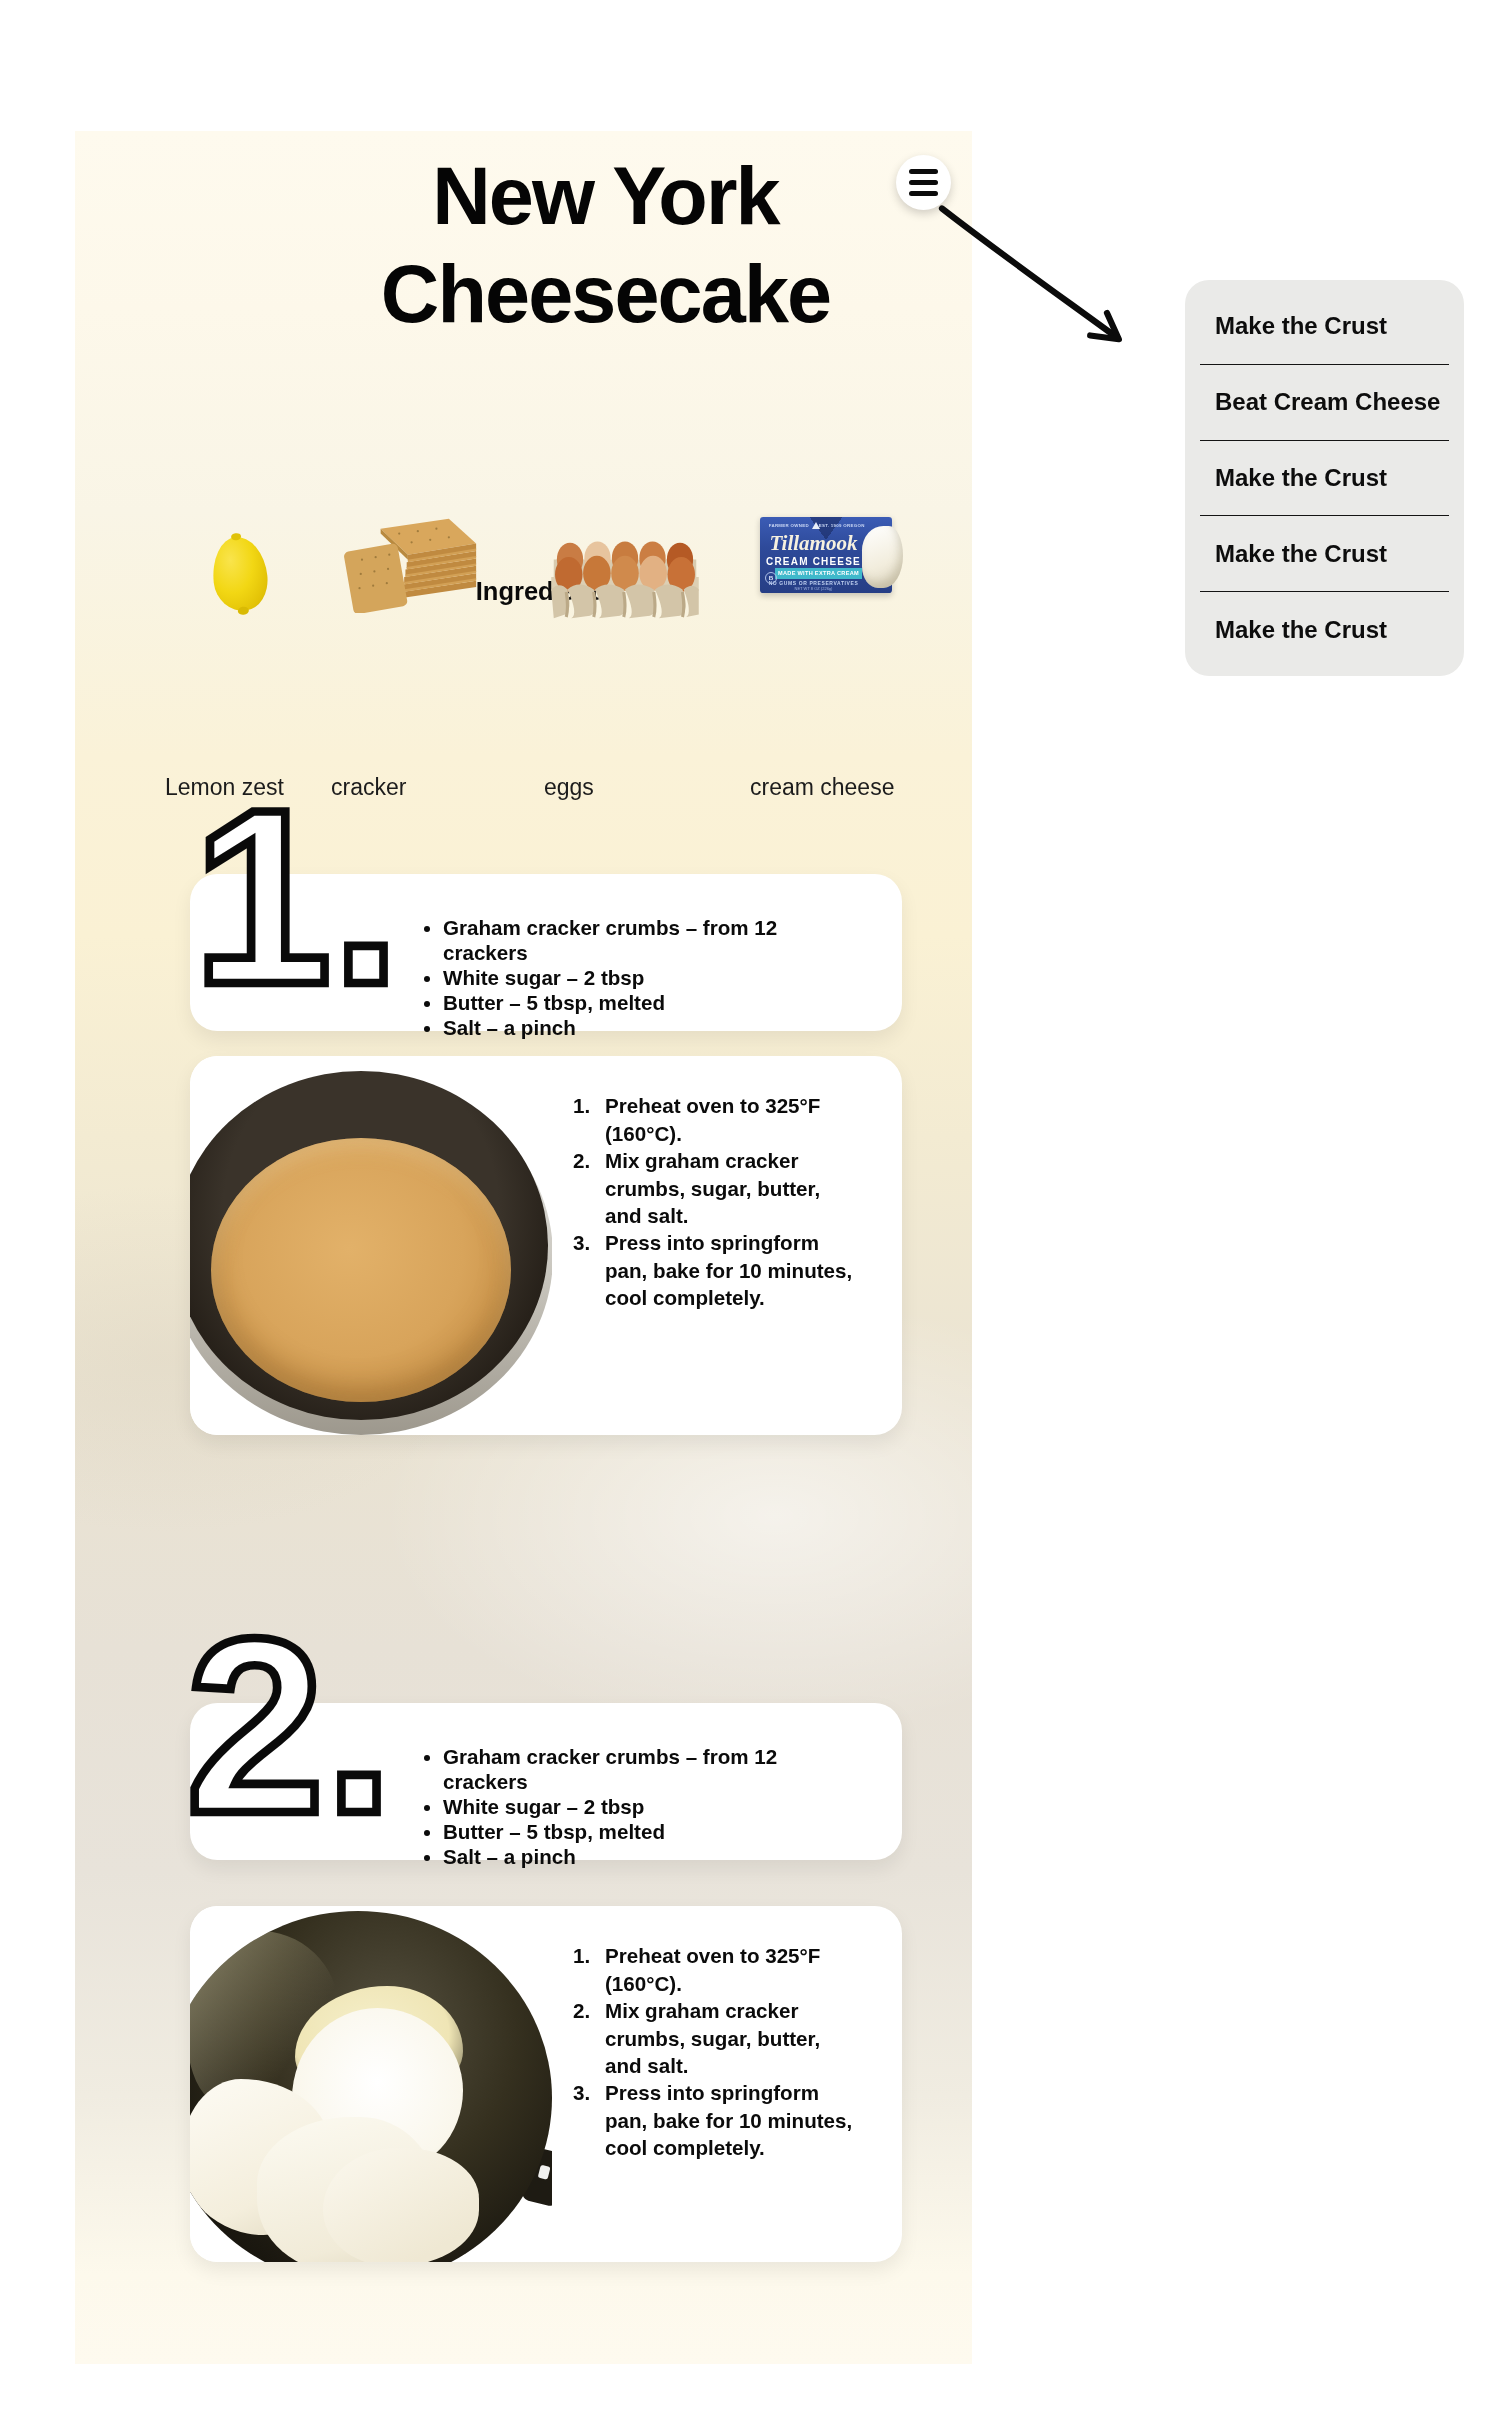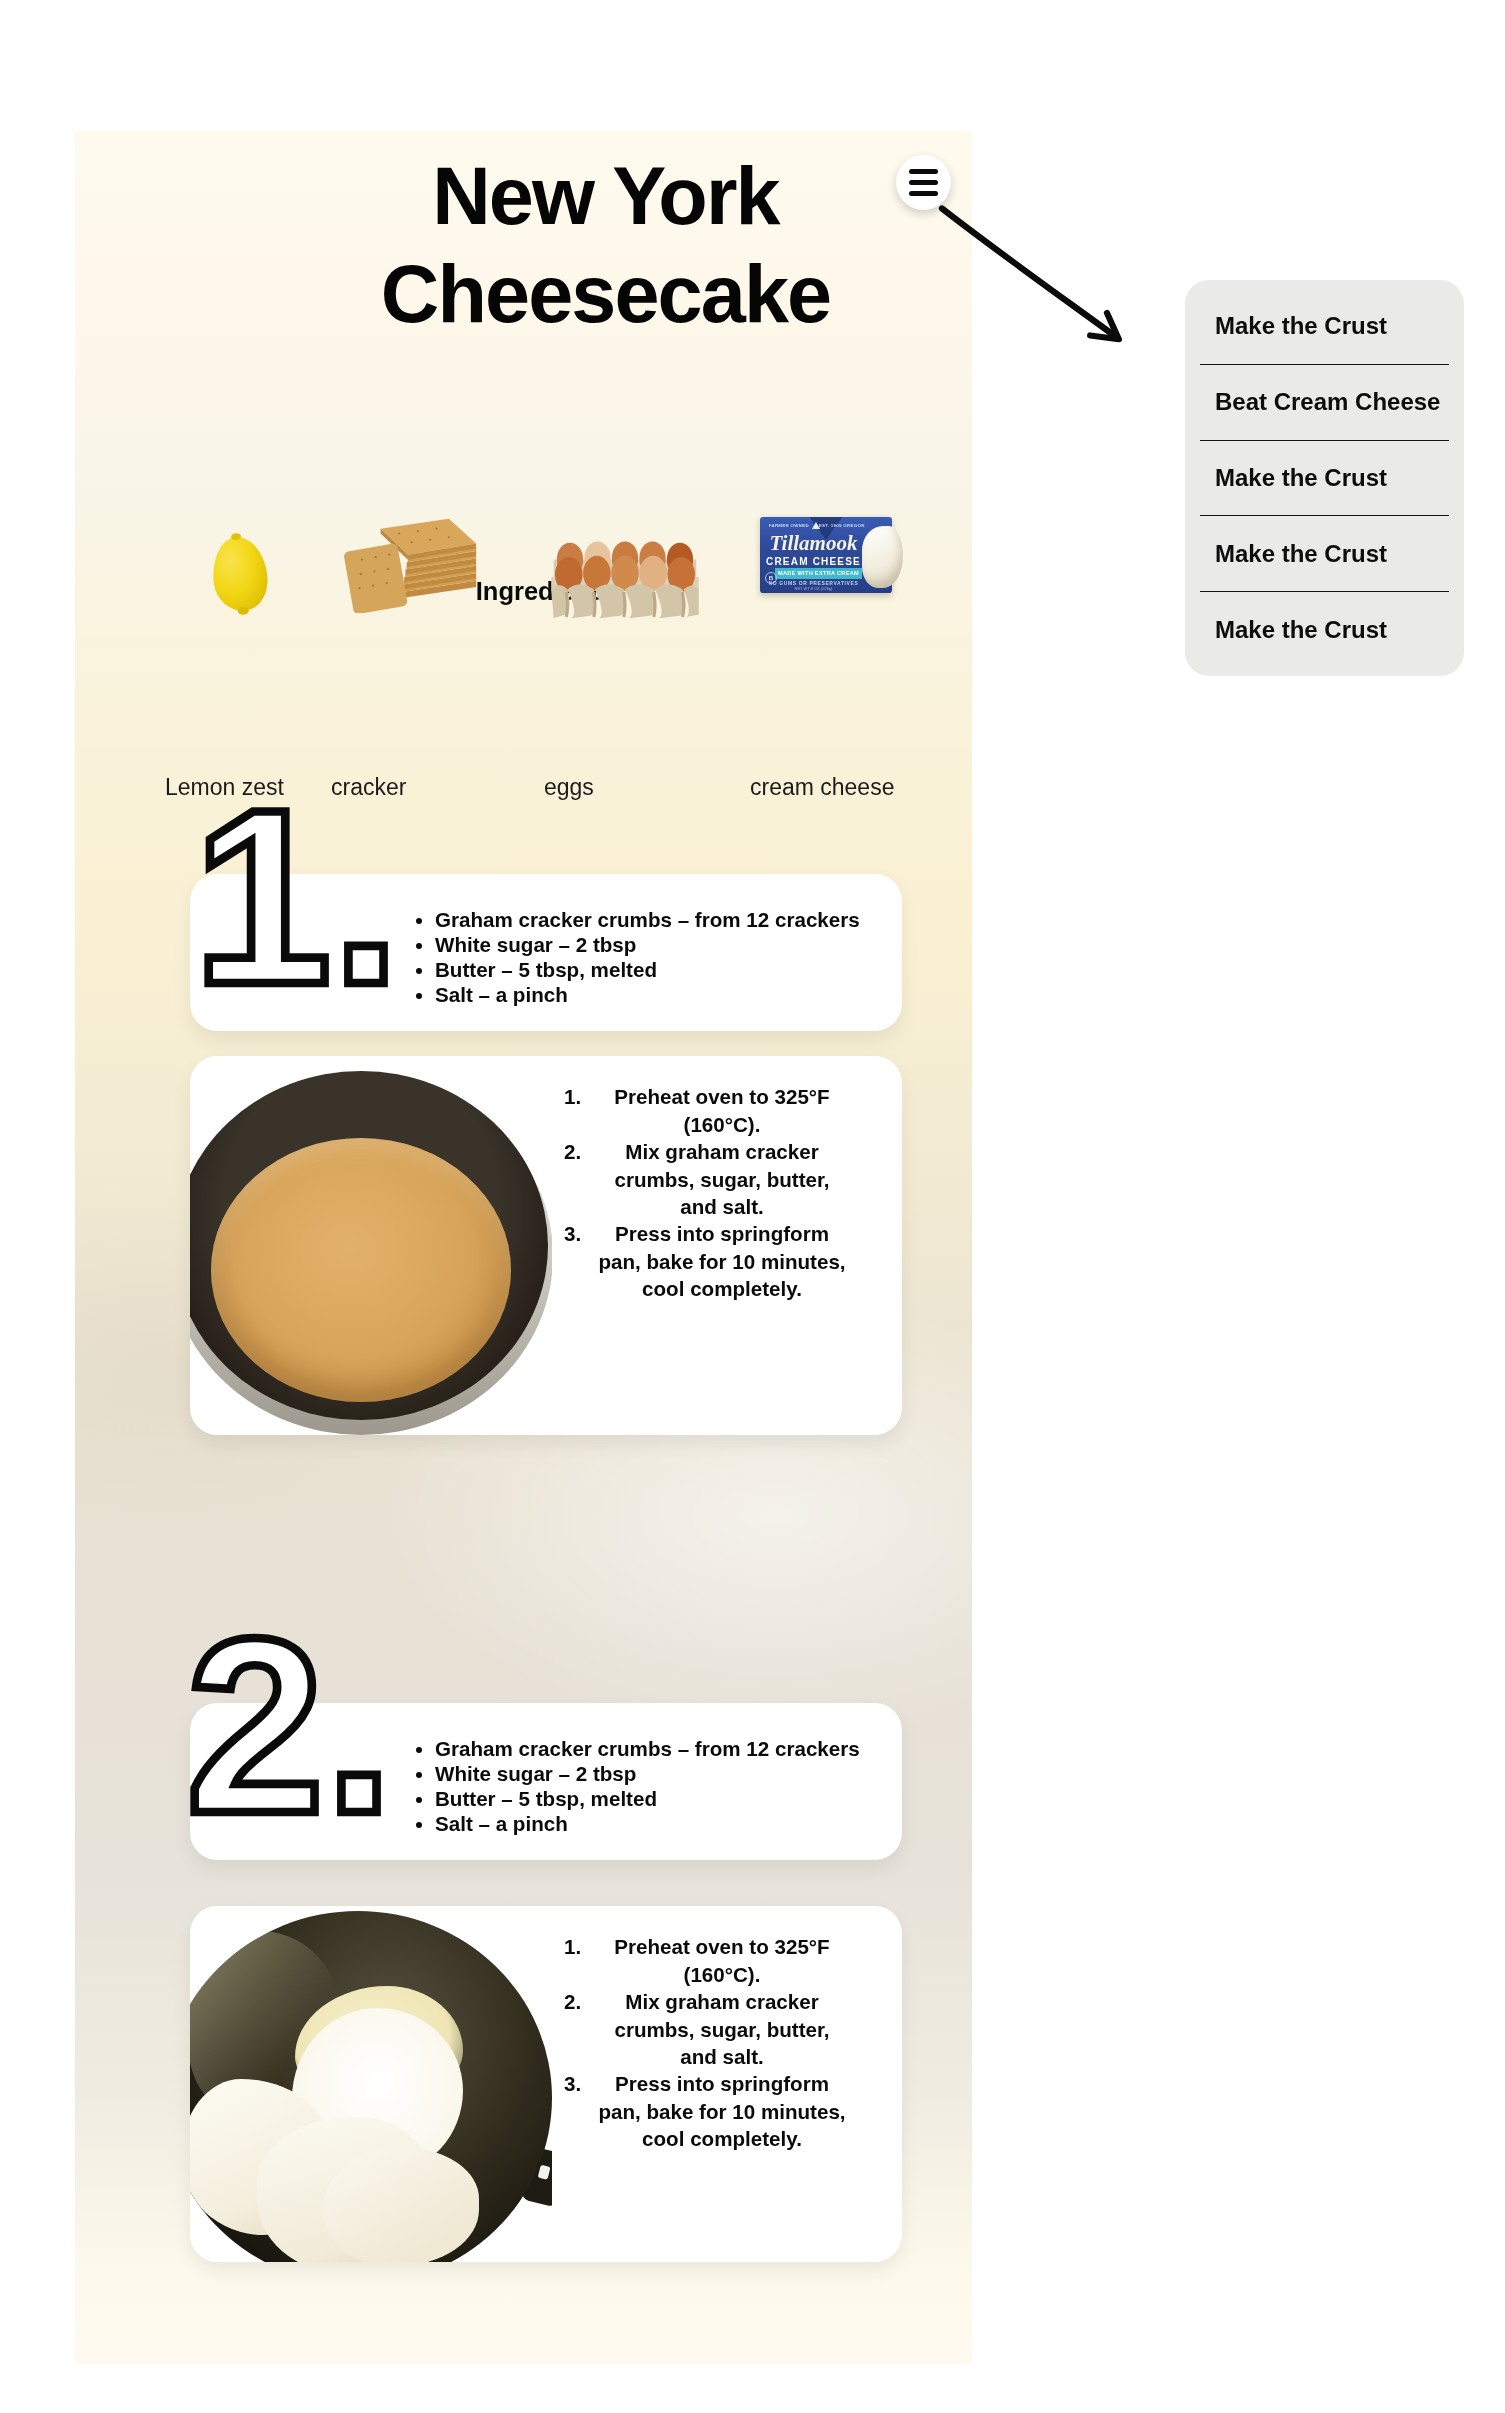--- a/index.html
+++ b/index.html
@@ -81,21 +81,21 @@
     background:linear-gradient(160deg,#FFFFFF 0%, #F2EDDD 60%, #DDD5BF 100%);
     box-shadow:inset -3.7px -6.2px 8.7px rgba(150,140,110,0.35);}
 
   
   .step-num{position:absolute;font-size:249px;font-weight:700;line-height:249px;color:#ffffff;
     -webkit-text-stroke:8.7px #0a0a0a;z-index:3;}
 
   
   .card{position:absolute;left:115px;width:712px;background:#ffffff;border-radius:27.4px;
     box-shadow:0 8.7px 18.7px rgba(0,0,0,0.07);z-index:2;}
-  .ing-card ul{margin:8px;padding:25px 18.7px 0 237px;list-style:disc;}
+  .ing-card ul{margin:16px;padding:25px 18.7px 0 237px;list-style:disc;}
   .ing-card li{font-size:20.6px;line-height:25px;font-weight:700;color:#0b0b0b;}
 
   .inst-card{overflow:hidden;}
   .photo{position:absolute;left:0;top:0;bottom:0;width:362px;background:#ffffff;
     border-radius:27.4px 0 0 27.4px;overflow:hidden;}
 
   
   .pan-silver{position:absolute;left:-21px;top:21px;width:384px;height:358px;border-radius:50%;
     background:linear-gradient(180deg,#EDEDEB 0%, #C9C6BE 55%, #9D988D 100%);}
   .pan-rim{position:absolute;left:-16px;top:15px;width:374px;height:349px;border-radius:50%;
@@ -123,22 +123,22 @@
     border-radius:55% 45% 50% 50%/45% 55% 50% 50%;
     background:linear-gradient(165deg,#FCFAF1 0%, #F1EBD8 75%, #DFD7BE 100%);}
   .bowl .cheese3{position:absolute;left:159px;top:237px;width:156px;height:118px;
     border-radius:50% 50% 55% 45%/55% 45% 50% 50%;
     background:linear-gradient(150deg,#FBF8EE 0%, #EFE8D3 80%);}
   .bowl-handle{position:absolute;left:337px;top:244px;width:35px;height:54px;border-radius:7.5px;
     background:#1E1B13;transform:rotate(14deg);}
   .bowl-handle::after{content:"";position:absolute;left:11.2px;top:16px;width:10px;height:12.5px;border-radius:2.5px;
     background:#F2F2F0;}
 
-  .inst-card ol{position:absolute;left:374px;top:27.4px;width:284px;margin:0;padding:0;
-    list-style:none;counter-reset:inst;text-align:center;}
+  .inst-card ol{position:absolute;left:374px;top:27.4px;width:284px;margin:9px;padding:0;
+    list-style:none;counter-reset:inst;}
   .inst-card li{position:relative;padding-left:32px;font-size:20.6px;line-height:27.4px;font-weight:700;color:#0b0b0b;
     counter-increment:inst;}
   .inst-card li::before{content:counter(inst) ".";position:absolute;left:0;top:0;font-weight:700;}
 </style>
 </head>
 <body>
 
 <div class="canvas">
 
   <div class="page">

